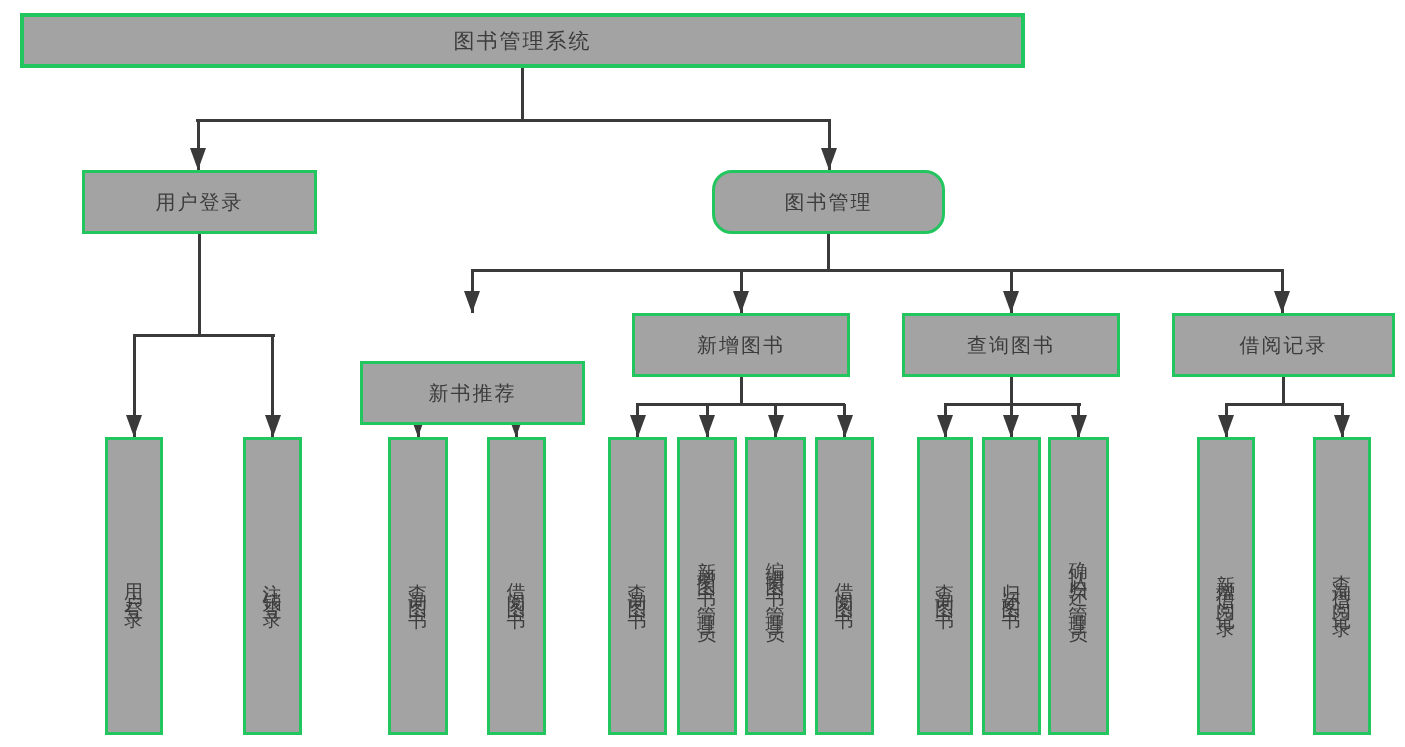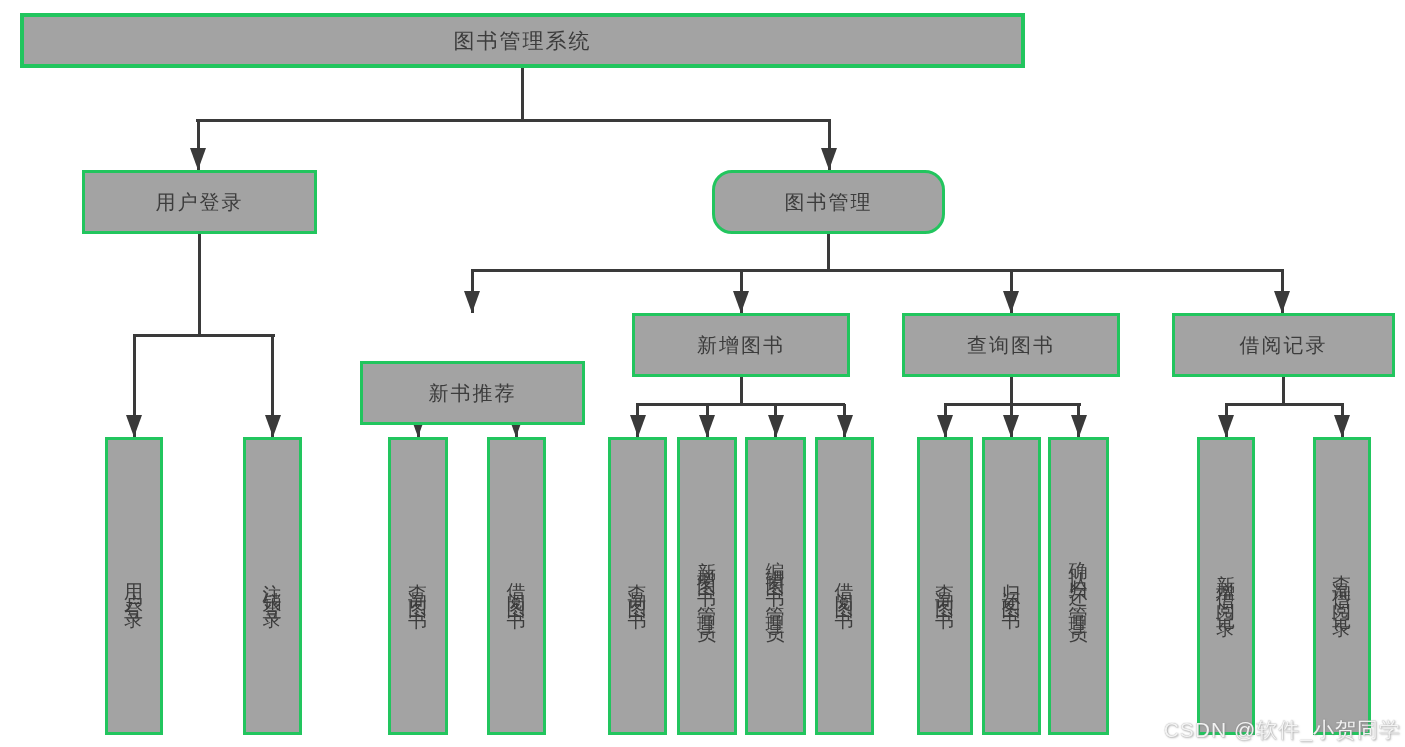--- a/index.html
+++ b/index.html
@@ -172,15 +172,14 @@
     <span class="vtext">确认归还（管理员）</span>
   </div>
 
   <div class="box leaf" style="left:1197px; top:437px; width:58px; height:298px;">
     <span class="vtext">新增借阅记录</span>
   </div>
   <div class="box leaf" style="left:1313px; top:437px; width:58px; height:298px;">
     <span class="vtext">查询借阅记录</span>
   </div>
 
-  <div class="watermark">CSDN @软件_小贺同学</div>
 
 </div>
 
 </body></html>

